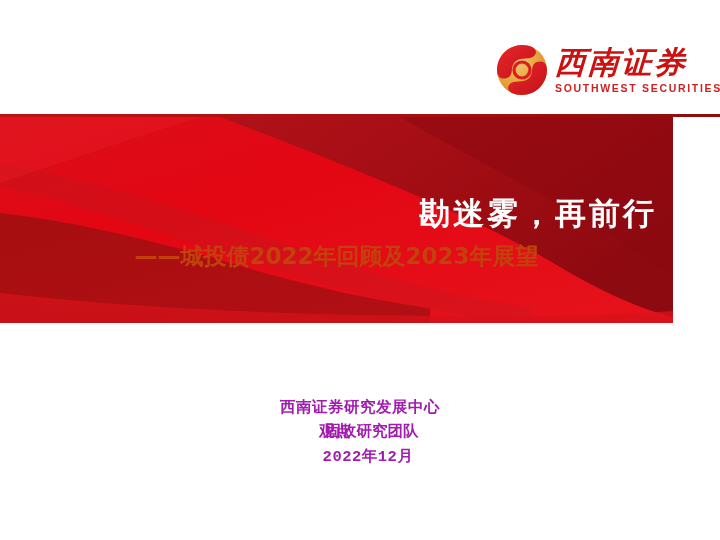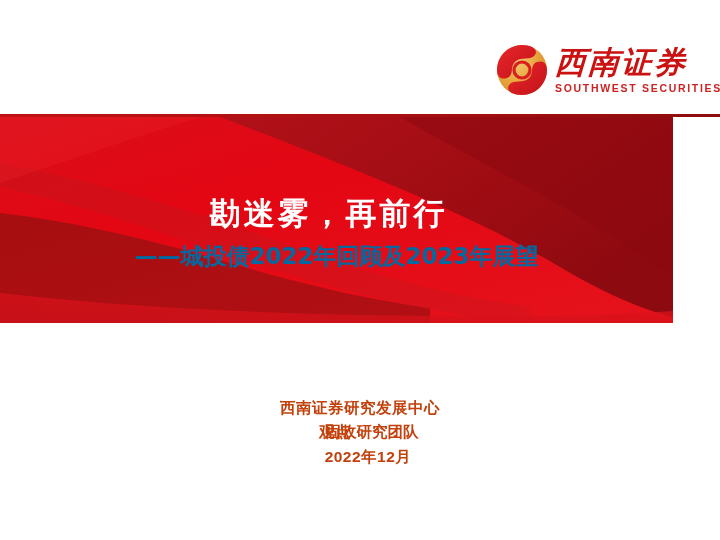--- a/index.html
+++ b/index.html
@@ -96,53 +96,53 @@
     top: 117px;
     width: 673px;
     height: 206px;
     pointer-events: none;
   }
   #main-title {
     position: absolute;
     left: 0;
     right: 16px;
     top: 77px;
-    text-align: center;
+    text-align: right;
     color: #ffffff;
     font-family: "DejaVu Sans", "Liberation Sans", sans-serif;
     font-size: 31px;
     font-weight: 700;
     letter-spacing: 3px;
     line-height: 38px;
     white-space: nowrap;
   }
   #sub-title {
     position: absolute;
     left: 0;
     right: 0;
     top: 124px;
     text-align: center;
-    color: #0369a1;
+    color: #c2410c;
     font-family: "DejaVu Sans", "Liberation Sans", sans-serif;
     font-size: 23px;
     font-weight: 700;
     letter-spacing: 0px;
     line-height: 30px;
     white-space: nowrap;
   }
 
   
   #credits {
     position: absolute;
     left: 0;
     top: 396px;
     width: 720px;
     text-align: center;
-    color: #c2410c;
-    font-family: Liberation Sans, sans-serif;
+    color: #a21caf;
+    font-family: Liberation Mono, monospace;
   }
   .credit-line {
     font-size: 15.5px;
     font-weight: 700;
     line-height: 24px;
     letter-spacing: 0.5px;
     white-space: nowrap;
   }
   
   #credit-team-wrap {

